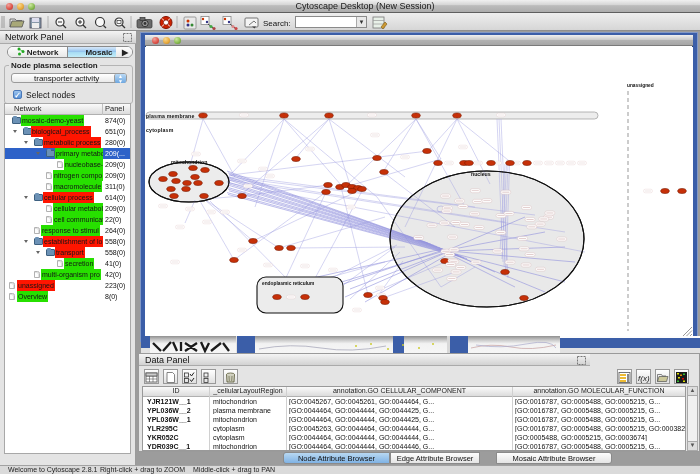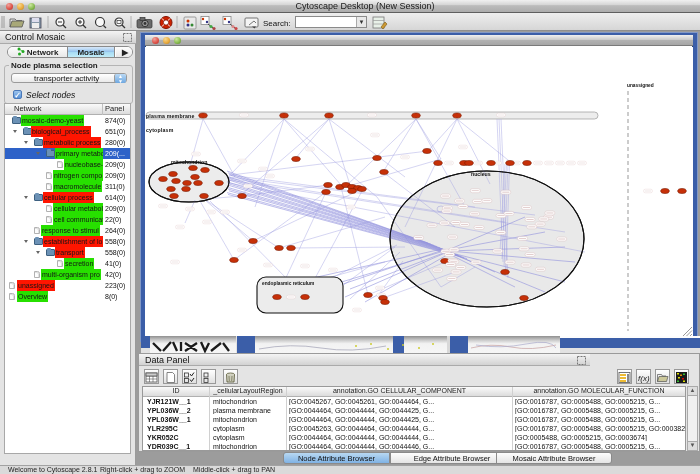--- a/index.html
+++ b/index.html
@@ -17,30 +17,30 @@
   background:linear-gradient(#eeeeee,#d6d6d6);
   border-bottom:1px solid #8e8e8e; }
 
 #leftpanel { left:0; top:31px; width:136px; height:434px; background:#e4e4e4; border-right:1px solid #9a9a9a; }
 #cp-head { left:0; top:0; width:136px; height:13px;
   background:linear-gradient(#f4f4f4,#d2d2d2); border-bottom:1px solid #aaa; }
 #cp-head span { position:absolute; left:5px; top:1px; font-size:9px; color:#111; }
 #cp-tabs { left:7px; top:15px; width:126px; height:12px; background:#fff; border:1px solid #8a8a8a; border-radius:6px; overflow:hidden; }
 #cp-tabs .seg { position:absolute; top:0; height:100%; font-size:8px; font-weight:bold; color:#222; text-align:center; line-height:11px; }
 #seg-net { left:0; width:59px; background:linear-gradient(#fdfdfd,#e8e8e8); }
-#seg-mos { left:59px; width:48px; background:linear-gradient(#cfe3f7 8%,#8fc0ec 50%,#a8dcf4 55%,#c2ecf8); border-left:1px solid #8a8a8a; border-right:1px solid #8a8a8a; color:#103a6a; }
+#seg-mos { left:59px; width:64px; background:linear-gradient(#cfe3f7 8%,#8fc0ec 50%,#a8dcf4 55%,#c2ecf8); border-left:1px solid #8a8a8a; border-right:1px solid #8a8a8a; color:#103a6a; }
 #seg-arr { left:108px; width:18px; background:linear-gradient(#fdfdfd,#e8e8e8); }
 #groupbox { left:4px; top:34px; width:129px; height:39px; border:1px solid #b4b4b4; border-radius:3px; }
 #groupbox-label { left:9px; top:29.5px; font-size:8px; font-weight:bold; color:#222; background:#e4e4e4; padding:0 2px; }
 #combo { left:11px; top:42px; width:116px; height:10px; background:linear-gradient(#ffffff,#e9e9e9); border:1px solid #9a9a9a; border-radius:3px; }
 #combo span { position:absolute; left:22px; top:-0.5px; font-size:8px; color:#111; }
 #combo .step { position:absolute; right:0; top:0; width:12px; height:9px; border-radius:2px;
   background:linear-gradient(#b9d9f6,#6fa8e0); border-left:1px solid #9a9a9a; font-size:5px; color:#fff; text-align:center; line-height:4.5px;}
 #checkbox { left:13px; top:59px; width:9px; height:9px; background:linear-gradient(#9cc4ee,#5590d8); border:1px solid #4a78b8; border-radius:2px; color:#fff; font-size:8px; line-height:9px; text-align:center; font-weight:bold;}
-#checkbox-label { left:26px; top:58.5px; font-size:8.5px; color:#111;font-style:italic; }
+#checkbox-label { left:26px; top:58.5px; font-size:8.5px; color:#111; }
 
 #tree { left:4px; top:72px; width:127px; height:351px; background:#fff; border:1px solid #a8a8a8; }
 #tree-head { position:absolute; left:0; top:0; width:125px; height:11px; background:linear-gradient(#fafafa,#dcdcdc); border-bottom:1px solid #b0b0b0; }
 #tree-head .c1 { position:absolute; left:9px; top:0px; font-size:7.5px; color:#222; }
 #tree-head .c2 { position:absolute; left:100px; top:0px; font-size:7.5px; color:#222; }
 #tree-head .dv { position:absolute; left:97px; top:0; width:1px; height:11px; background:#c0c0c0; }
 .trow { position:absolute; left:0; width:125px; height:11px; font-size:7px; white-space:nowrap; }
 .trow .lbl { position:absolute; top:0; height:11px; line-height:11.5px; padding:0 1px; color:#151515; overflow:hidden; }
 .trow .val { position:absolute; left:100px; top:0; line-height:11.5px; color:#111; }
 .trow.sel { background:#2e62c8; }
@@ -182,21 +182,21 @@
   <svg class="icon" style="left:372px; top:2px;" width="16" height="16" viewBox="0 0 16 16">
     <rect x="1" y="2" width="11" height="11" fill="#e8f0e8" stroke="#777" stroke-width="0.8"></rect>
     <line x1="1" y1="5.5" x2="12" y2="5.5" stroke="#999" stroke-width="0.7"></line>
     <line x1="1" y1="9" x2="12" y2="9" stroke="#999" stroke-width="0.7"></line>
     <path d="M9 12 L13 7 L15 9 L11 14 Z" fill="#cc9933" stroke="#775511" stroke-width="0.6"></path>
   </svg>
 </div>
 
 <div class="abs" id="leftpanel">
   <div class="abs" id="cp-head">
-      <span>Control Mosaic</span>
+      <span>Network Panel</span>
     <svg class="icon" style="right:4px; top:2px;" width="9" height="9">
         <rect x="0.5" y="0.5" width="8" height="8" fill="none" stroke="#777" stroke-dasharray="2,1"></rect>
       </svg>
   </div>
   <div class="abs" id="cp-tabs">
     <div class="seg" id="seg-net"><svg width="8" height="9" style="vertical-align:-1px">
           <circle cx="2" cy="2" r="1.5" fill="#2a2"></circle>
           <circle cx="6" cy="4.5" r="1.5" fill="#2a2"></circle>
           <circle cx="2.5" cy="7" r="1.5" fill="#2a2"></circle>
           <line x1="2" y1="2" x2="6" y2="4.5" stroke="#2a2" stroke-width="0.7"></line>
@@ -796,21 +796,21 @@
       </div>
   </div>
   <div id="dp-scroll">
       <div style="position:absolute;left:0;top:0;width:100%;height:9px;background:#ddd;border-bottom:1px solid #aaa;font-size:6px;text-align:center;color:#555;">▲</div>
       <div style="position:absolute;left:0;bottom:0;width:100%;height:9px;background:#ddd;border-top:1px solid #aaa;font-size:6px;text-align:center;color:#555;">▼</div>
     </div>
 </div>
 
 <div class="abs" id="bottomtabs">
   <div class="btab" style="left:0px; width:107px; background:linear-gradient(#b8d8f2,#7fb2e4); border-radius:3px 0 0 3px;">Node Attribute Browser</div>
-  <div class="btab" style="left:107px; width:124px;">Edge Attribute Browser</div>
+  <div class="btab" style="left:107px; width:90px;">Edge Attribute Browser</div>
   <div class="btab" style="left:213px; width:116px; border-radius:0 3px 3px 0;">Mosaic Attribute Browser</div>
 </div>
 
 <div class="abs" id="statusbar">
   <span style="left:8px;">Welcome to Cytoscape 2.8.1</span>
   <span style="left:100px;">Right-click + drag to ZOOM</span>
   <span style="left:193px;">Middle-click + drag to PAN</span>
 </div>
 
 </body></html>

